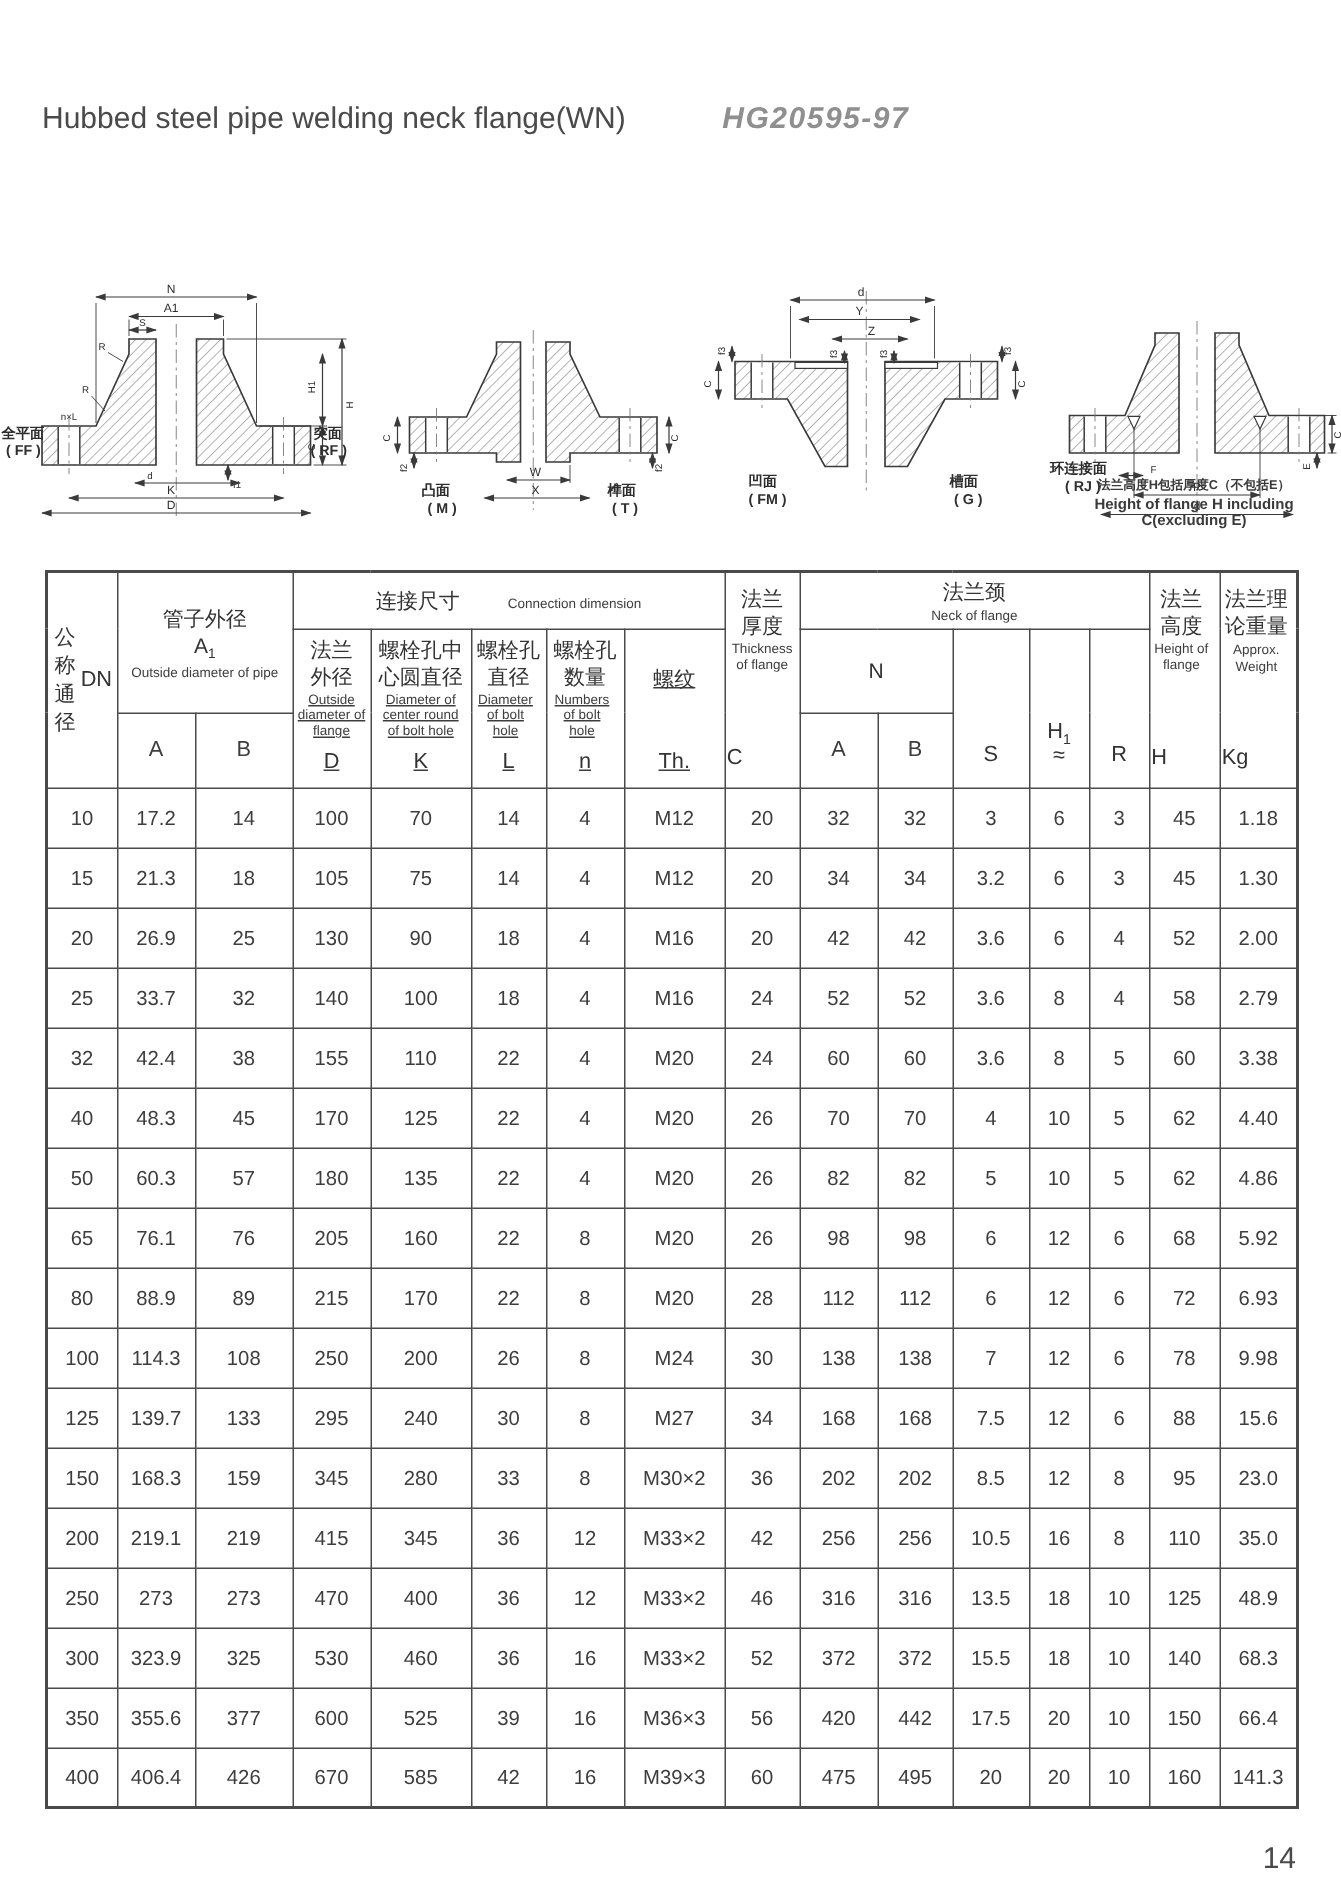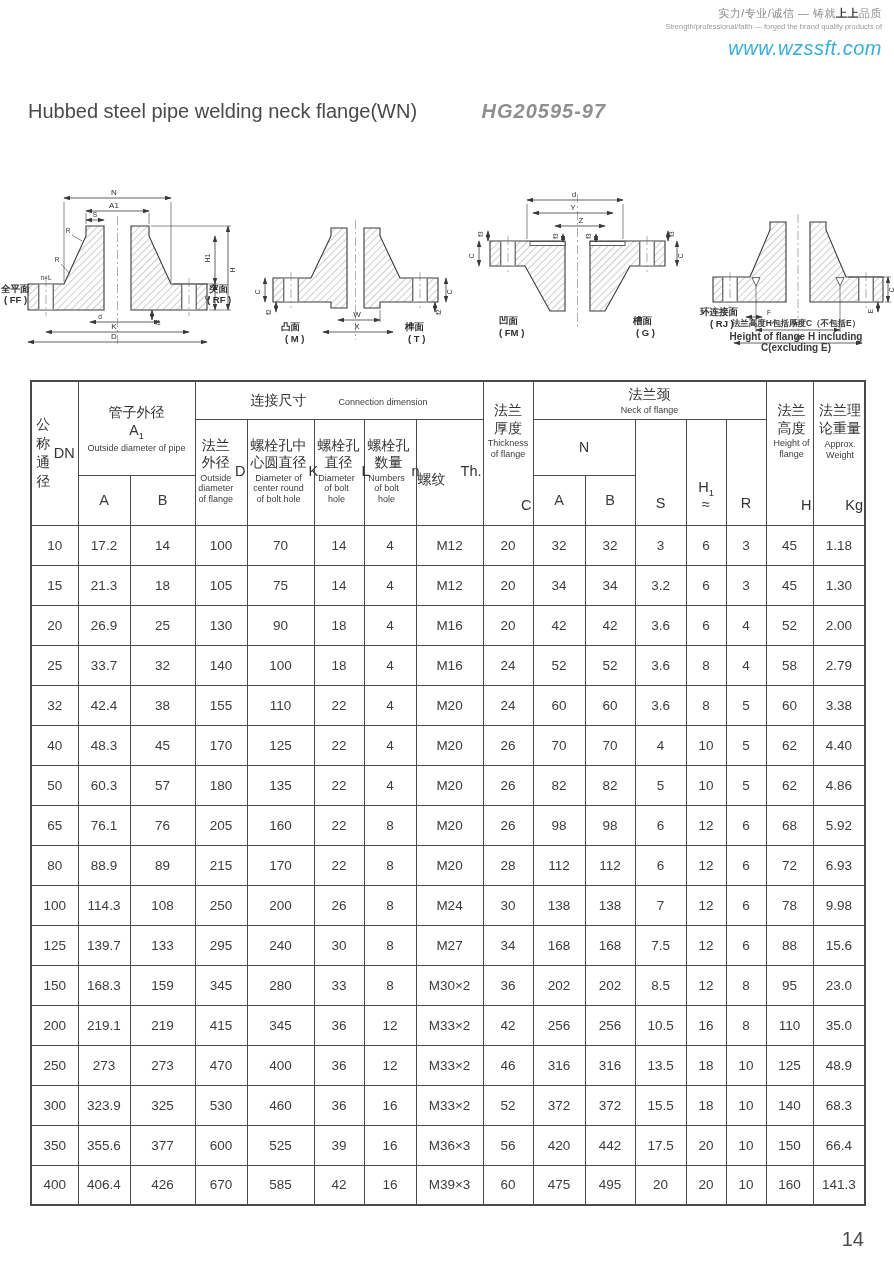--- a/index.html
+++ b/index.html
@@ -9,21 +9,21 @@
     font-family:"Liberation Sans","DejaVu Sans",sans-serif; color:#3d3d3d; overflow:hidden;
   }
   
   .brand { position:absolute; top:6px; right:12px; text-align:right; }
   .tagline-cn { font-size:11px; color:#8a8a8a; letter-spacing:.5px; }
   .tagline-cn b { color:#3a3a3a; }
   .tagline-en { font-size:7.5px; color:#9a9a9a; margin-top:1px; }
   .website { font-size:20px; color:#35aee3; font-style:italic; margin-top:6px; letter-spacing:.5px; }
   
   .title { position:absolute; left:28px; top:42px; font-size:30px; font-weight:normal; color:#484848; letter-spacing:0; }
-  .subtitle-row { position:absolute; left:28px; top:100px; width:680px; }
+  .subtitle-row { position:absolute; left:28px; top:68px; width:680px; }
   .subtitle { font-size:20px; color:#4a4a4a; }
   .standard { font-size:20px; color:#8f8f8f; font-weight:bold; font-style:italic; margin-left:60px; letter-spacing:1px; }
   
   .diagrams { position:absolute; left:0; top:178px; width:894px; height:200px; }
   .diagrams svg { position:absolute; overflow:visible; }
   .d1 { left:0; top:4px; } .d2 { left:243px; top:22px; } .d3 { left:455px; top:8px; } .d4 { left:698px; top:4px; }
   .dim-line { stroke:#3a3a3a; stroke-width:.8; marker-start:url(#arrs); marker-end:url(#arr); }
   .ext { stroke:#3a3a3a; stroke-width:.6; }
   .body-shape { fill:url(#hatch); stroke:#3a3a3a; stroke-width:1.1; }
   .slot { fill:#fff; }
@@ -38,22 +38,22 @@
   
   table.spec { position:absolute; left:30px; top:380px; width:834px; border-collapse:collapse; table-layout:fixed; border:2px solid #4a4a4a; }
   table.spec td { border:1px solid #4a4a4a; text-align:center; vertical-align:middle; padding:0; color:#3d3d3d; }
   .hr1 td { height:38px; } .hr2 td { height:56px; } .hr3 td { height:50px; font-size:14.5px; }
   tbody td { height:40px; font-size:13.5px; }
   .cnh { font-size:14px; line-height:1.3; color:#333; }
   .enh { font-size:9px; line-height:1.15; color:#3d3d3d; margin-top:1px; }
   .letter { font-size:14.5px; color:#333; }
   .wrap { display:inline-block; word-break:break-all; line-height:1.25; }
   .w2 { width:32px; } .w3 { width:46px; } .w4 { width:60px; }
-  .tallcell .inner { display:flex; flex-direction:column; justify-content:space-between; align-items:flex-end; height:140px; padding:19px 1px 10px; }
-  .colhead .inner { display:flex; flex-direction:row; justify-content:space-between; align-items:center; height:104px; padding:5px 1px 8px; }
+  .tallcell .inner { display:flex; flex-direction:column; justify-content:space-between; align-items:flex-start; height:140px; padding:8px 1px 10px; }
+  .colhead .inner { display:flex; flex-direction:column; justify-content:space-between; align-items:center; height:104px; padding:5px 1px 8px;text-decoration:underline; }
   .dncell .inner { display:flex; flex-direction:row; justify-content:center; align-items:center; gap:2px; height:140px; }
   .dn-chars { display:inline-block; width:17px; word-break:break-all; font-size:14px; line-height:1.35; color:#333; }
   .h1cell div { line-height:1.05; }
   .pipecell { vertical-align:middle; }
   .neckhead .cnh { display:block; }
   .connhead .enh { display:inline; margin-left:6px;padding-left:26px; }
   sub { font-size:.65em; }
   
   .page-number { position:absolute; right:30px; top:1228px; font-size:20px; color:#4a4a4a; }
 </style>
@@ -69,25 +69,20 @@
       </pattern>
       <marker id="arr" markerWidth="9" markerHeight="6" refX="8" refY="3" orient="auto">
         <path d="M0,0 L9,3 L0,6 z" fill="#3a3a3a"></path>
       </marker>
       <marker id="arrs" markerWidth="9" markerHeight="6" refX="1" refY="3" orient="auto">
         <path d="M9,0 L0,3 L9,6 z" fill="#3a3a3a"></path>
       </marker>
     </defs>
   </svg>
 
-  <div class="brand">
-    <div class="tagline-cn"><span>实力/专业/诚信 — 铸就</span><b>上上</b><span>品质</span></div>
-    <div class="tagline-en">Strength/professional/faith — forged the brand quality products of</div>
-    <div class="website">www.wzssft.com</div>
-  </div>
   <div class="subtitle-row">
     <span class="subtitle">Hubbed steel pipe welding neck flange(WN)</span>
     <span class="standard">HG20595-97</span>
   </div>
 
   <div class="diagrams">
 
     <svg class="d1" width="238" height="168" viewBox="0 0 238 168">
       <path class="body-shape" d="M28,102 L64,102 L86,54 L86,44 L104,44 L104,128 L28,128 Z"></path>
       <path class="body-shape" d="M207,102 L171,102 L149,54 L149,44 L131,44 L131,128 L207,128 Z"></path>

